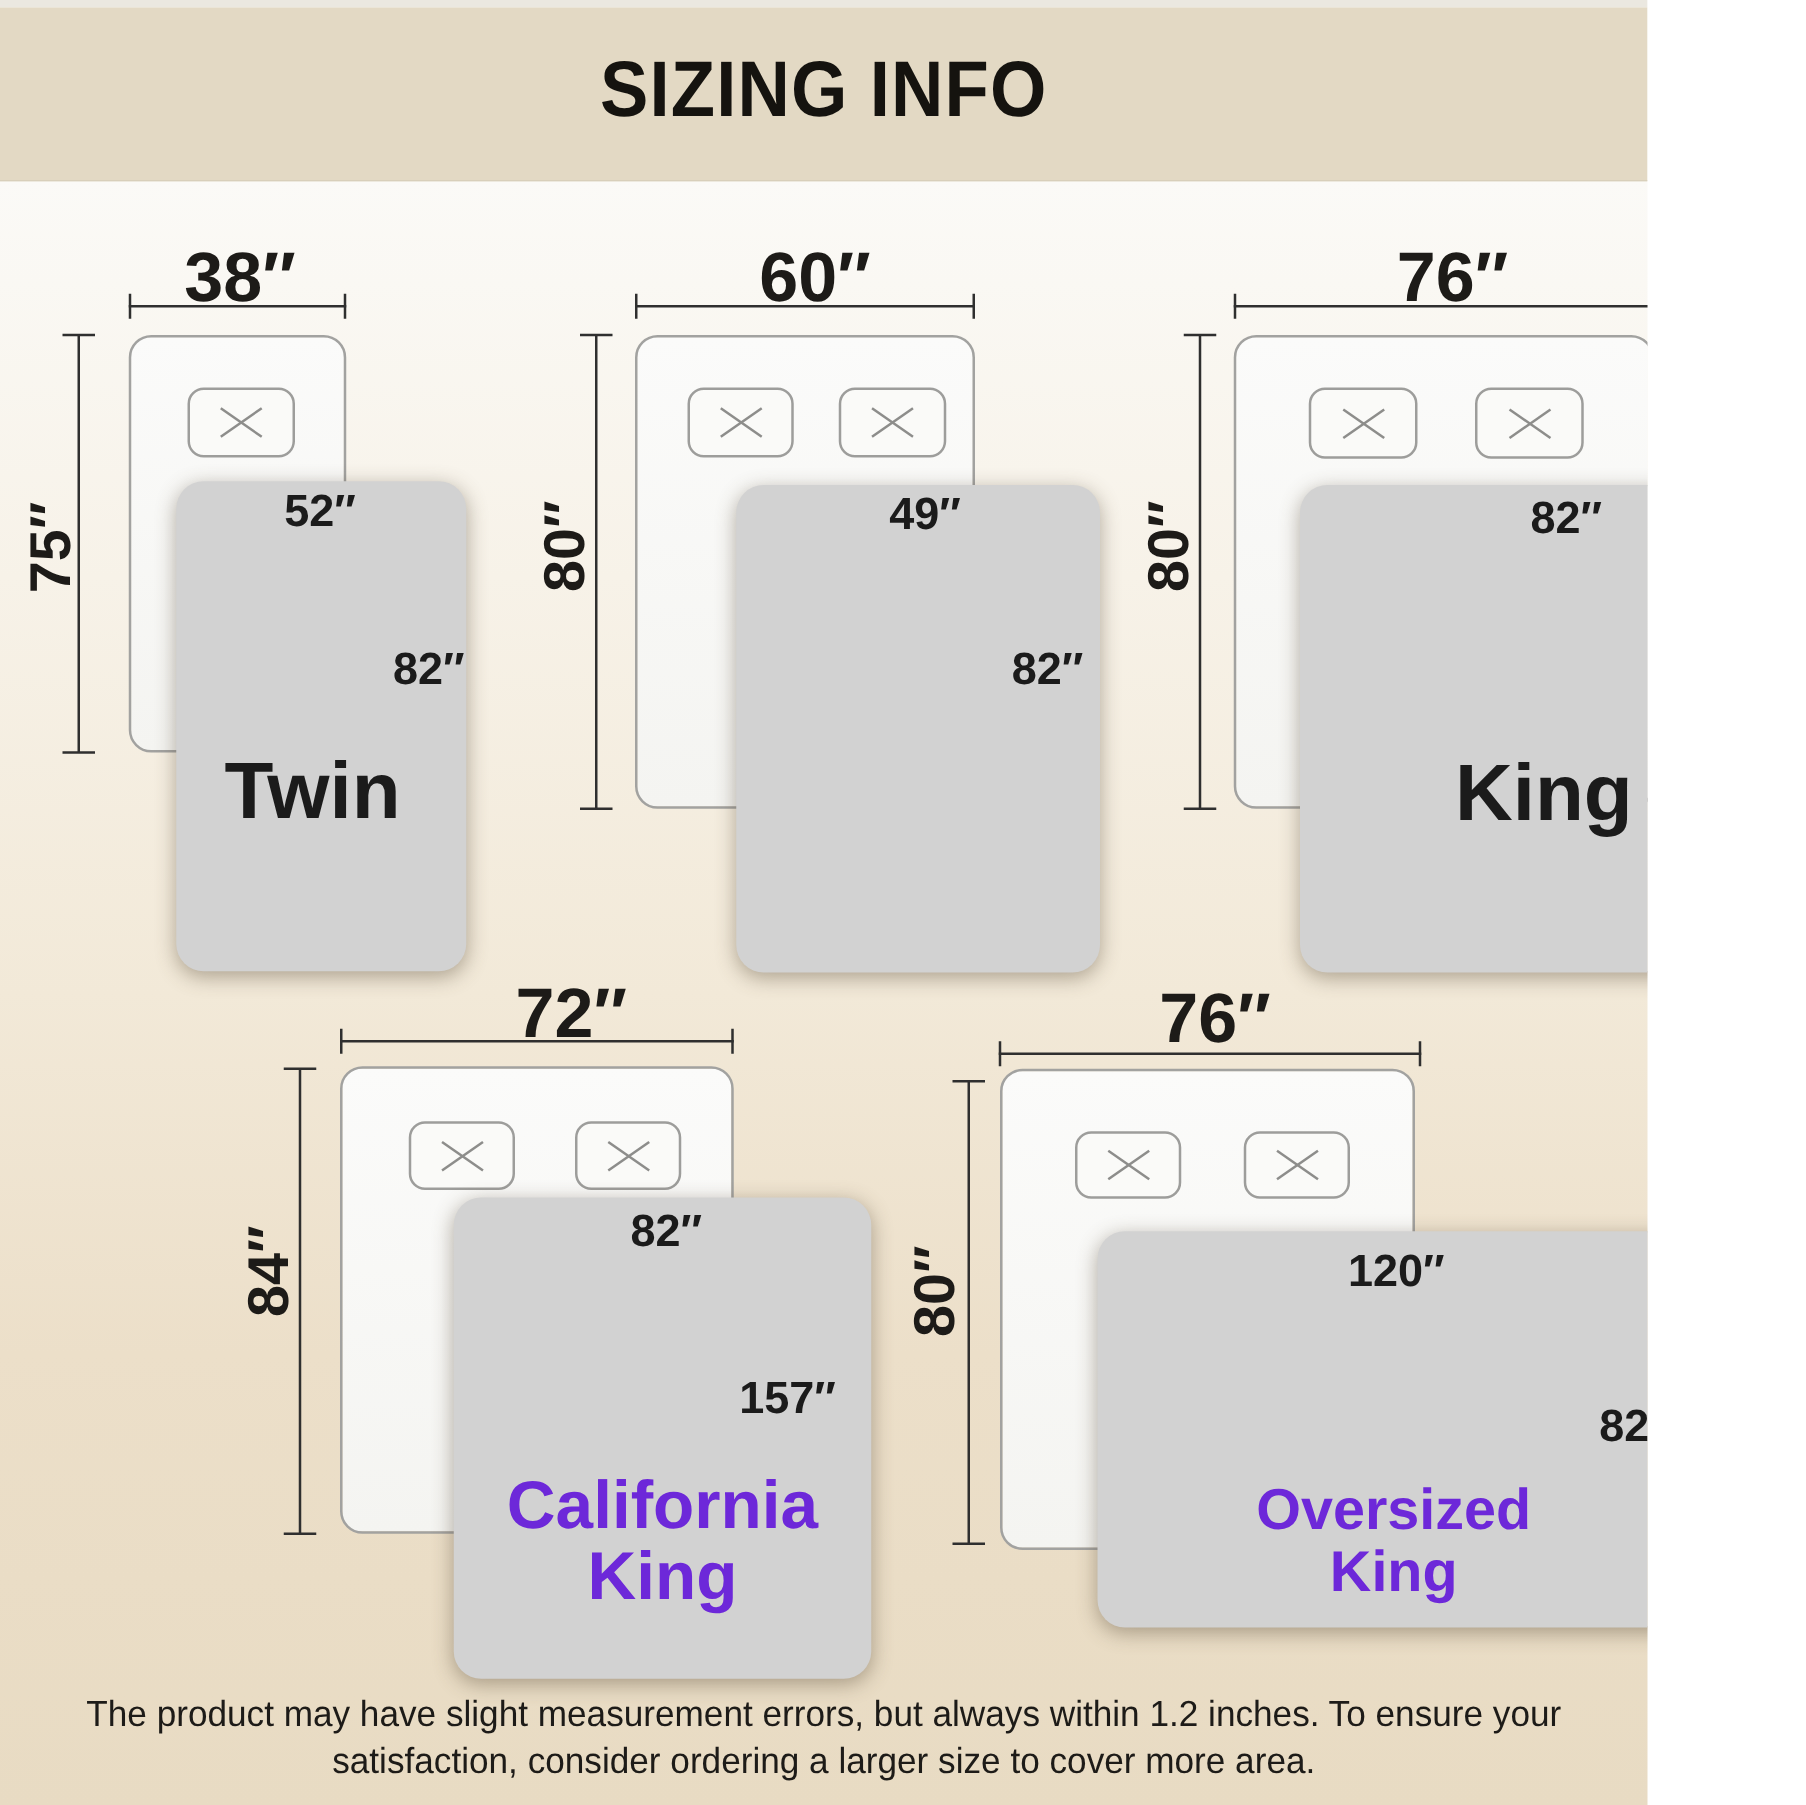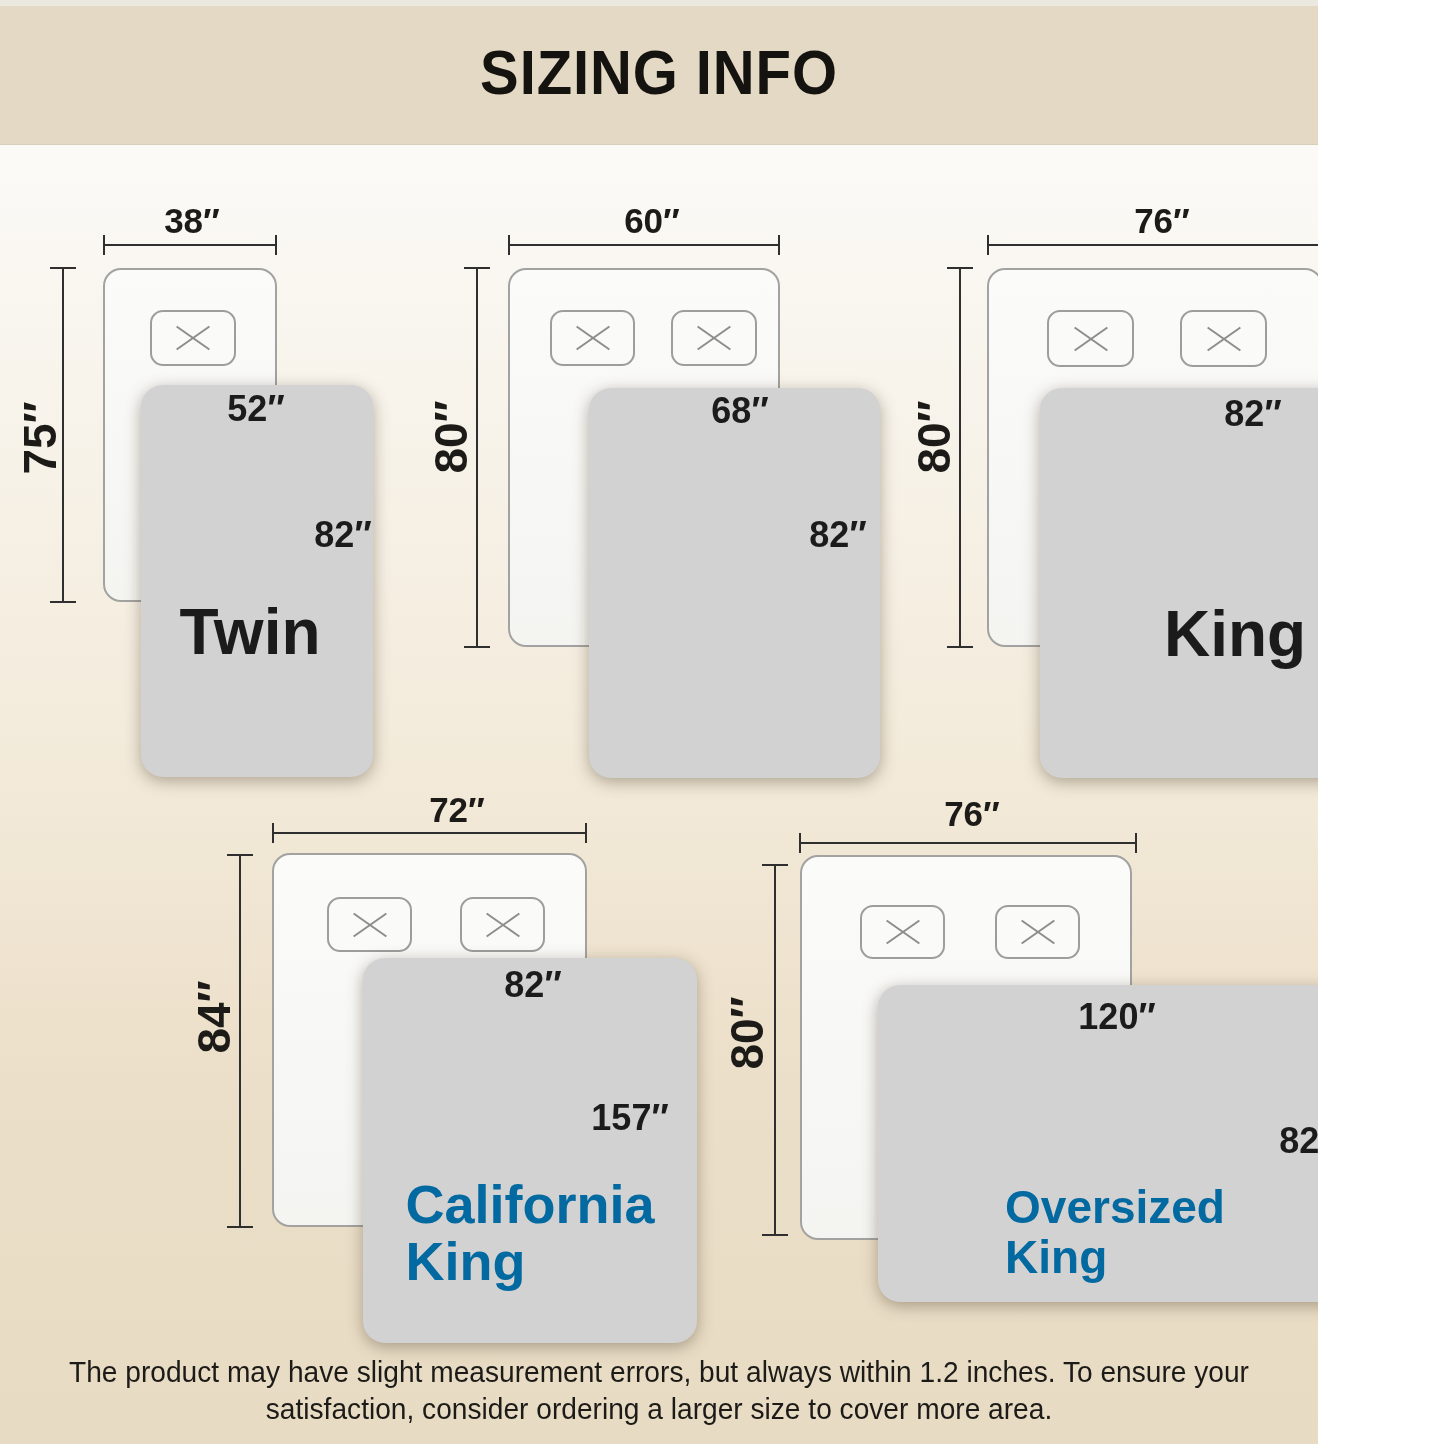--- a/index.html
+++ b/index.html
@@ -39,21 +39,21 @@
   .hline::before{left:0;}
   .hline::after{right:0;}
   .vline{position:absolute;width:2px;background:#2f2f2f;}
   .vline::before,.vline::after{
     content:'';position:absolute;left:-12px;width:26px;height:2px;background:#2f2f2f;
   }
   .vline::before{top:-1px;}
   .vline::after{bottom:-1px;}
   .dim-label-h{
     position:absolute;transform:translate(-50%,-50%);
-    font-size:35px;font-weight:bold;white-space:nowrap;color:#1d1b18;
+    font-size:56px;font-weight:bold;white-space:nowrap;color:#1d1b18;
   }
   .dim-label-v{
     position:absolute;transform:translate(-50%,-50%) rotate(-90deg);
     font-size:46px;font-weight:bold;white-space:nowrap;color:#1d1b18;
   }
   
   .mattress{
     position:absolute;z-index:1;
     background:linear-gradient(180deg,#fbfbfa,#f4f4f1);
     border:2px solid #a2a2a0;border-radius:18px;
@@ -82,21 +82,21 @@
     position:absolute;transform:translate(-50%,-50%);
     font-size:36px;font-weight:bold;white-space:nowrap;color:#1b1b1b;
   }
   .size-name{
     position:absolute;transform:translate(-50%,-50%);
     font-size:64px;font-weight:bold;white-space:nowrap;color:#1b1b1b;
   }
   .size-name-2l{
     position:absolute;transform:translateX(-50%);
     font-size:54px;font-weight:bold;line-height:1.05;
-    text-align:left;color:#0369a1;white-space:nowrap;
+    text-align:center;color:#6d28d9;white-space:nowrap;
   }
   
   #footer{
     position:absolute;left:0;top:1354px;width:100%;
     text-align:center;
     font-size:29px;line-height:37px;color:#1d1b18;
     transform:scaleX(0.97);
   }
 </style>
 </head>
@@ -134,21 +134,21 @@
     <div class="dim-label-v" style="left:451px;top:437px;">80″</div>
     <div class="mattress" style="left:508px;top:268px;width:272px;height:379px;">
       <div class="pillow" style="left:40px;top:40px;width:85px;height:56px;">
         <span class="x-icon"></span>
       </div>
       <div class="pillow" style="left:161px;top:40px;width:86px;height:56px;">
         <span class="x-icon"></span>
       </div>
     </div>
     <div class="blanket" style="left:589px;top:388px;width:291px;height:390px;">
-      <div class="blanket-label" style="left:151px;top:23px;">68″</div>
+      <div class="blanket-label" style="left:151px;top:23px;">49″</div>
       <div class="blanket-label" style="left:249px;top:147px;">82″</div>
     </div>
   </div>
 
   <div>
     <div class="hline" style="left:987px;top:244px;width:336px;"></div>
     <div class="dim-label-h" style="left:1162px;top:221px;">76″</div>
     <div class="vline" style="left:959px;top:268px;height:379px;"></div>
     <div class="dim-label-v" style="left:934px;top:437px;">80″</div>
     <div class="mattress" style="left:987px;top:268px;width:336px;height:379px;">

